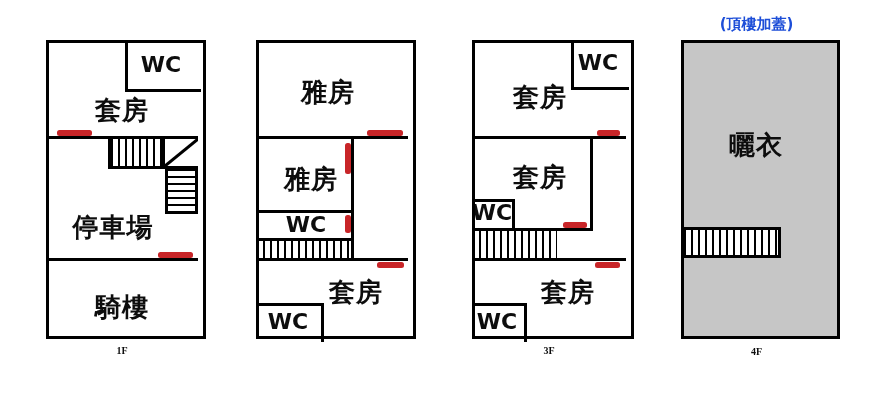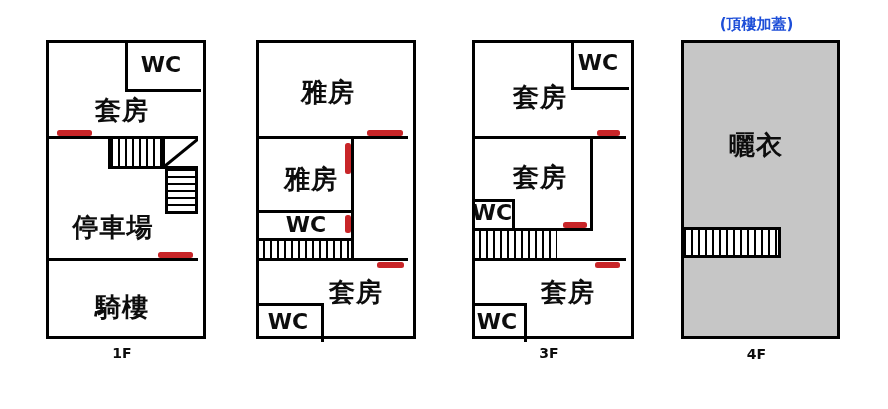--- a/index.html
+++ b/index.html
@@ -24,21 +24,21 @@
     font-weight:bold;font-size:26px;letter-spacing:1px;
     color:#0d0d0d;white-space:nowrap;line-height:1;
   }
   .wc-label{font-size:22px;letter-spacing:0;}
   .two-line{text-align:right;line-height:31px;}
   .stairs{position:absolute;}
   .hatch-v{background-image:repeating-linear-gradient(to right,var(--line) 0 2px,transparent 2px 7px);}
   .hatch-h{background-image:repeating-linear-gradient(to bottom,var(--line) 0 2px,transparent 2px 7px);}
   .box{position:absolute;background:transparent;}
   .floor-label{
-    position:absolute;text-align:center;font-weight:bold;font-size:14px;color:#0d0d0d;
+    position:absolute;text-align:center;font-weight:bold;font-size:10px;color:#0d0d0d;font-family:Liberation Serif, serif;
   }
   .roof-note{
     position:absolute;text-align:center;font-weight:bold;font-size:15px;color:#1d4ed8;white-space:nowrap;
   }
   svg{display:block;}
 </style>
 </head>
 <body>
 
 <div class="canvas">

